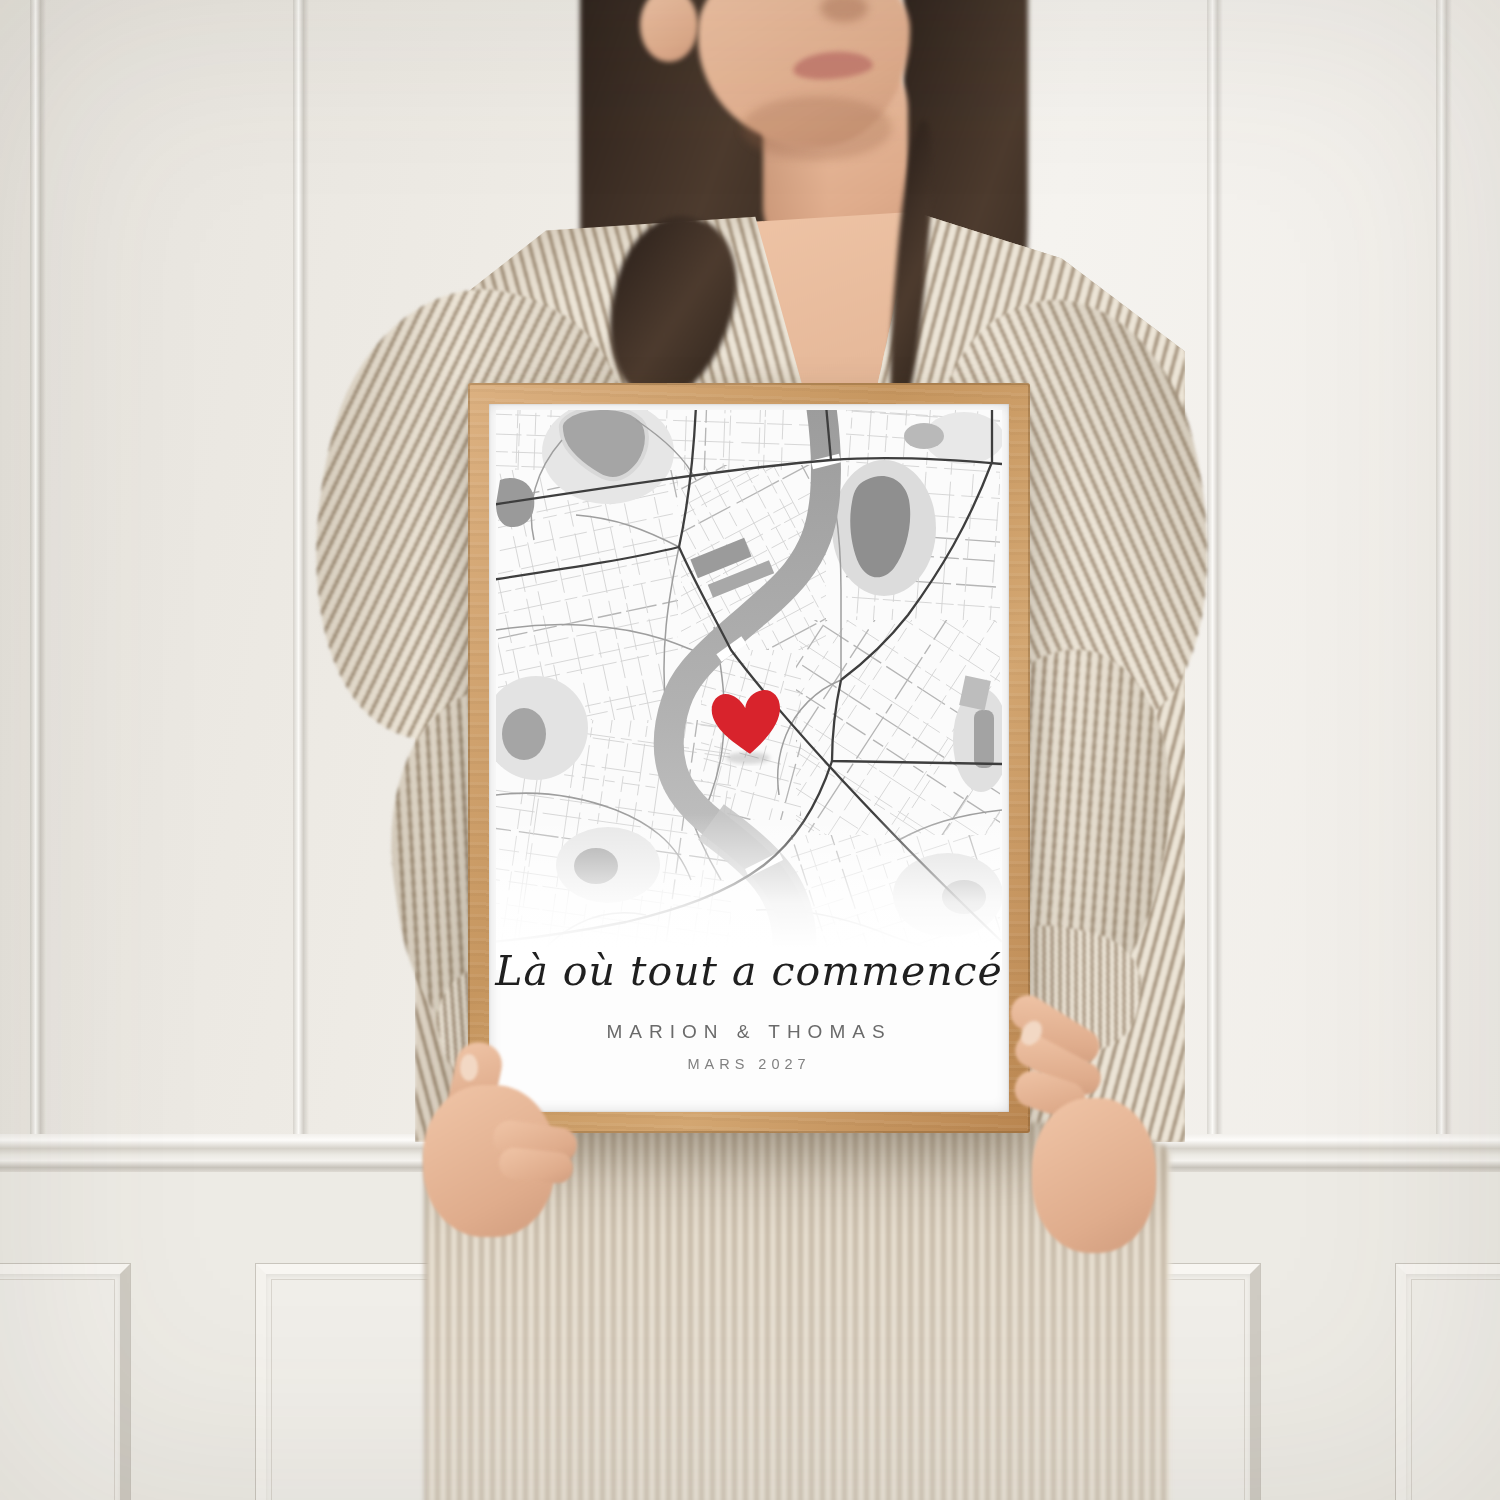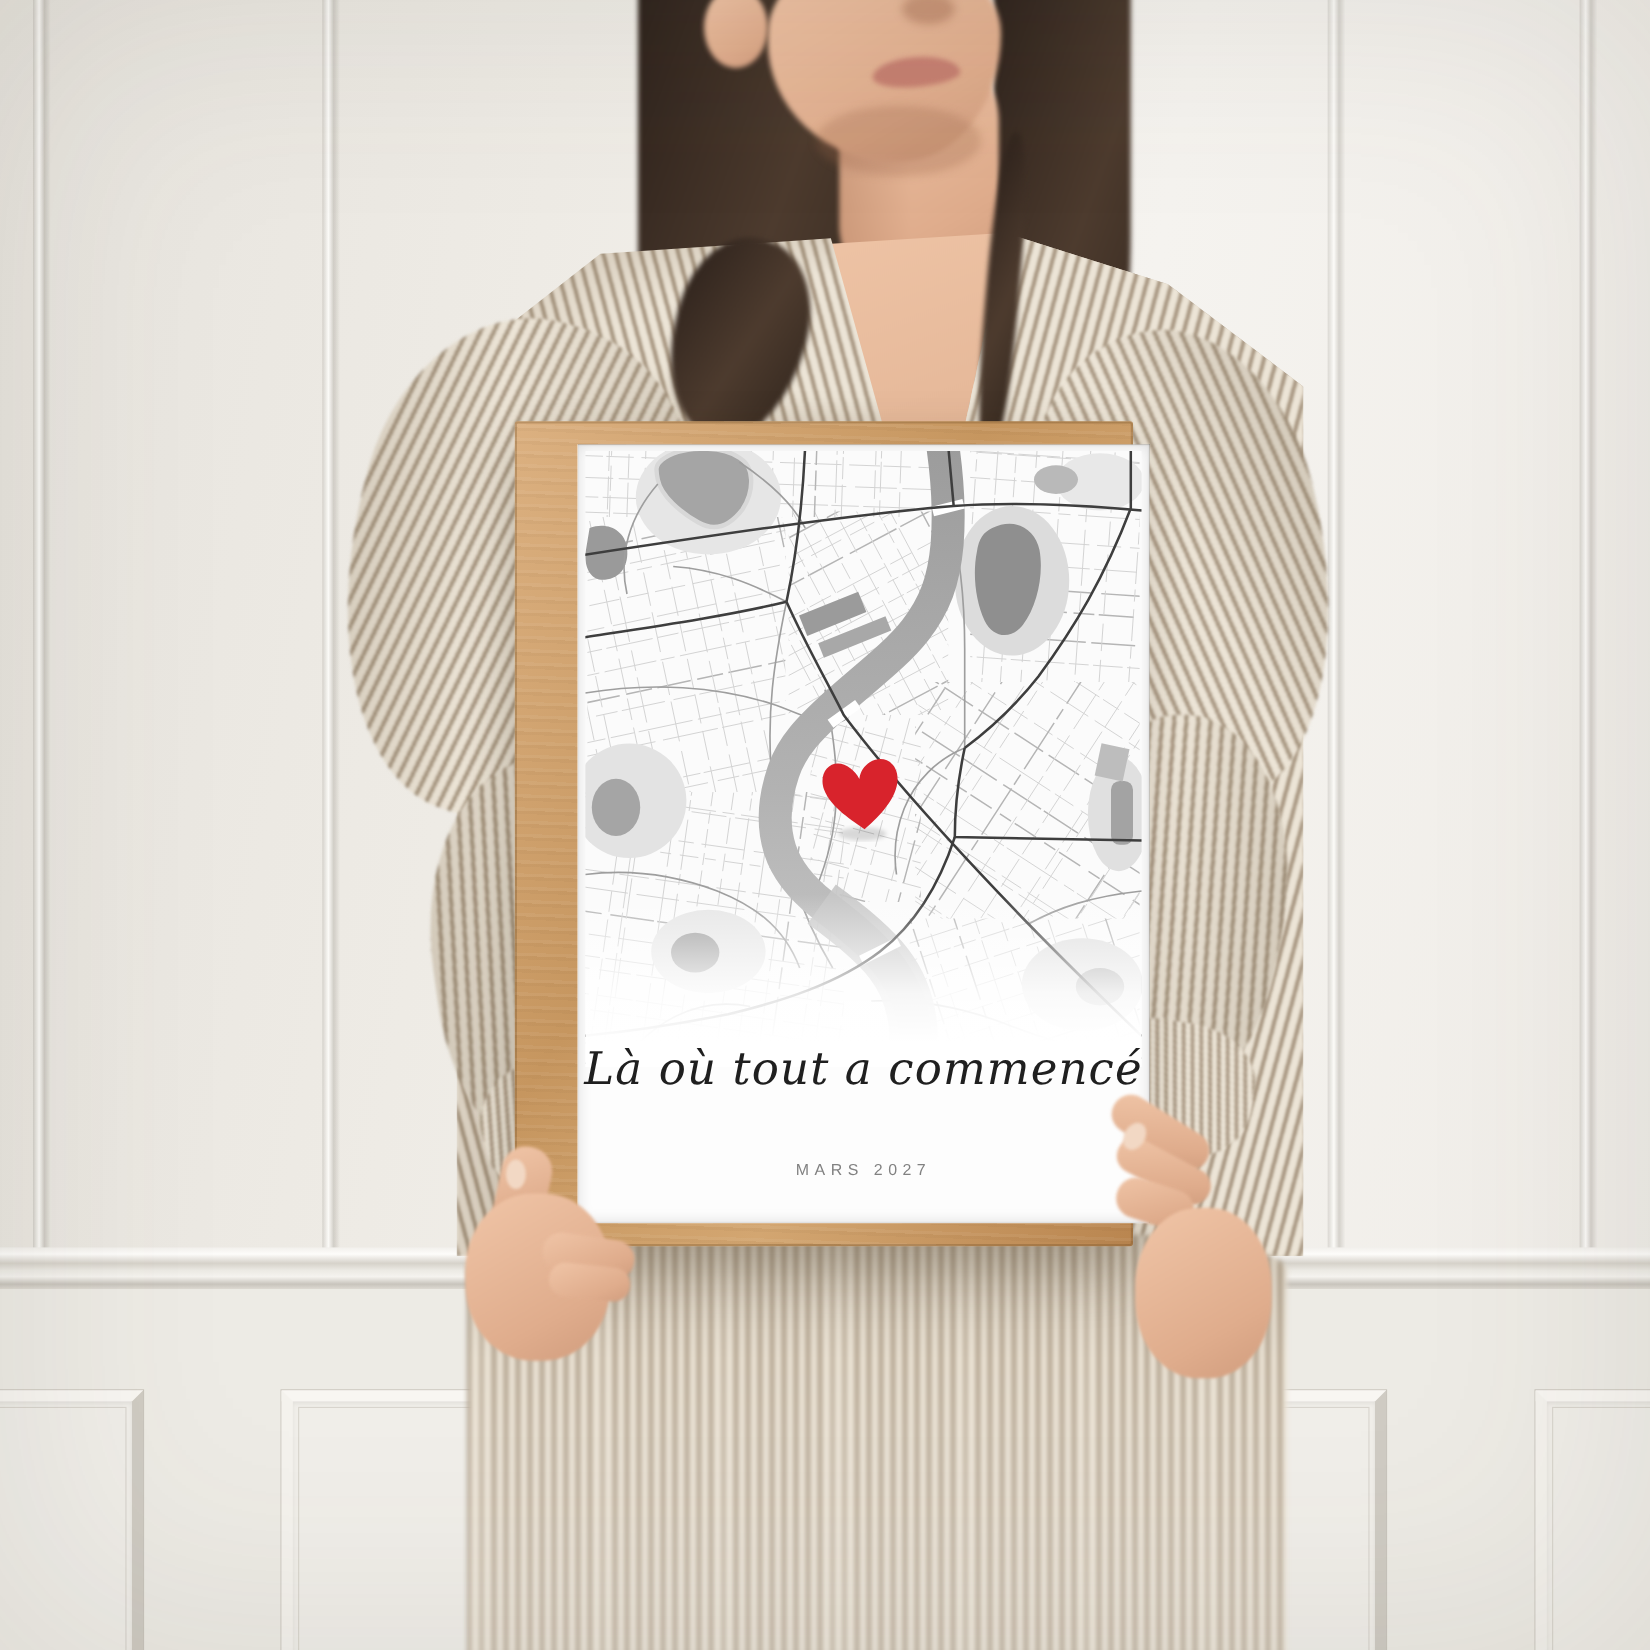--- a/index.html
+++ b/index.html
@@ -23,21 +23,21 @@
   .cuffst{background:repeating-linear-gradient(var(--ang,95deg),var(--dress_stripe,#a3927c) 0 3px,var(--dress_base,#ece4d6) 3px 8px);}
   .shade{position:absolute;inset:0;border-radius:inherit;}
   .blur1{filter:blur(1.5px);} .blur2{filter:blur(2.5px);} .blur3{filter:blur(4px);}
   
   #frame{left:468px;top:383px;width:562px;height:750px;border-radius:3px;padding:21px;box-sizing:border-box;
     background:linear-gradient(125deg,#dcb181,#c6965f 40%,#d3a671 68%,#b9854f 100%);
     box-shadow:0 24px 48px rgba(60,45,25,.28), inset 0 0 0 2px rgba(110,75,35,.30);}
   #frame .grain{position:absolute;inset:0;border-radius:3px;opacity:.5;pointer-events:none;
     background:repeating-linear-gradient(2deg,rgba(255,255,255,.10) 0 3px,transparent 3px 9px,rgba(90,60,30,.08) 9px 12px);}
   #poster{position:relative;width:100%;height:100%;background:var(--poster_bg,#fdfdfd);
-    box-shadow:inset 0 0 14px rgba(0,0,0,.14), inset 0 0 2px rgba(0,0,0,.22);margin-left:36px;}
+    box-shadow:inset 0 0 14px rgba(0,0,0,.14), inset 0 0 2px rgba(0,0,0,.22);}
   #map-wrap{position:absolute;left:7px;top:6px;width:506px;height:560px;overflow:hidden;}
   #map-fade{position:absolute;inset:0;background:linear-gradient(180deg,rgba(255,255,255,0) 0%,rgba(255,255,255,0) 72%,rgba(255,255,255,.85) 88%,#fff 96%);}
   #poster-title{position:absolute;left:0;top:536px;width:100%;text-align:center;
     font-family:"DejaVu Serif",serif;font-style:italic;font-weight:400;font-size:41px;line-height:62px;
     color:var(--script_text,#1f1f1f);letter-spacing:1px;}
   #poster-names{position:absolute;left:0;top:617px;width:100%;text-align:center;
     font-size:19px;letter-spacing:7px;color:var(--names_text,#6a6a6a);}
   #poster-date{position:absolute;left:0;top:652px;width:100%;text-align:center;
     font-size:14.5px;letter-spacing:5px;color:var(--date_text,#808080);}
   .vignette{left:0;top:0;width:1500px;height:1500px;pointer-events:none;
@@ -743,20 +743,21 @@
             <path d="M496,-5 L496,52 C472,115 445,160 412,205 C390,233 365,255 345,270"></path>
             <path d="M345,270 C339,298 336,322 336,351 L506,354"></path>
             <path d="M336,351 C322,394 300,430 268,455 C230,484 180,500 130,512 C90,520 40,528 -5,532"></path>
           </g>
           <ellipse cx="252" cy="348" rx="22" ry="6" fill="rgba(0,0,0,.14)" filter="url(#soft)"></ellipse>
           <path d="M251,344 C242,336 222,321 218,304 C215,291 223,281 233,282 C241,283 248,290 251,298 C253,289 261,282 270,282 C281,282 288,292 285,305 C281,322 262,336 251,344 Z" transform="rotate(-6 251 315)" fill="#d8232c"></path>
         </svg>
         <div id="map-fade"></div>
       </div>
       <div id="poster-title">Là où tout a commencé</div>
+      <div id="poster-names">MARION &amp; THOMAS</div>
       <div id="poster-date">MARS 2027</div>
     </div>
   </div>
 
   <div class="abs skin blur1" style="left:452px;top:1042px;width:46px;height:82px;border-radius:22px;transform:rotate(12deg)"></div>
   <div class="abs blur1" style="left:460px;top:1054px;width:18px;height:27px;border-radius:50%;background:#f2d8c4"></div>
   <div class="abs skin blur1" style="left:423px;top:1085px;width:132px;height:152px;border-radius:46%"></div>
   <div class="abs skin blur1" style="left:493px;top:1124px;width:84px;height:35px;border-radius:17px;transform:rotate(8deg)"></div>
   <div class="abs skin blur1" style="left:499px;top:1150px;width:74px;height:31px;border-radius:15px;transform:rotate(6deg)"></div>
 

